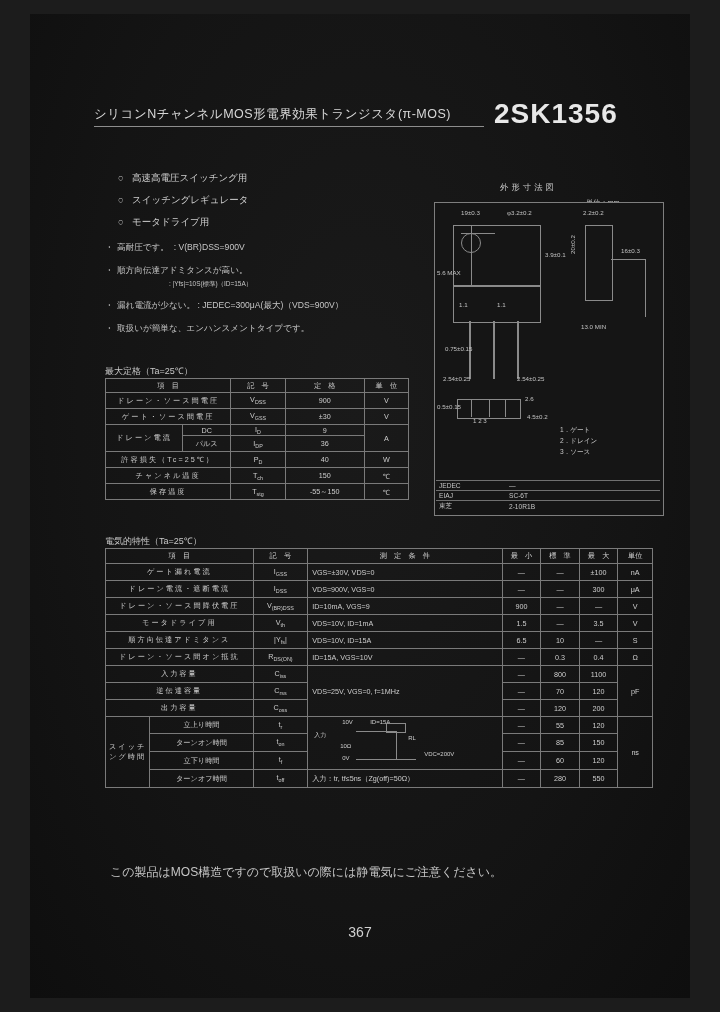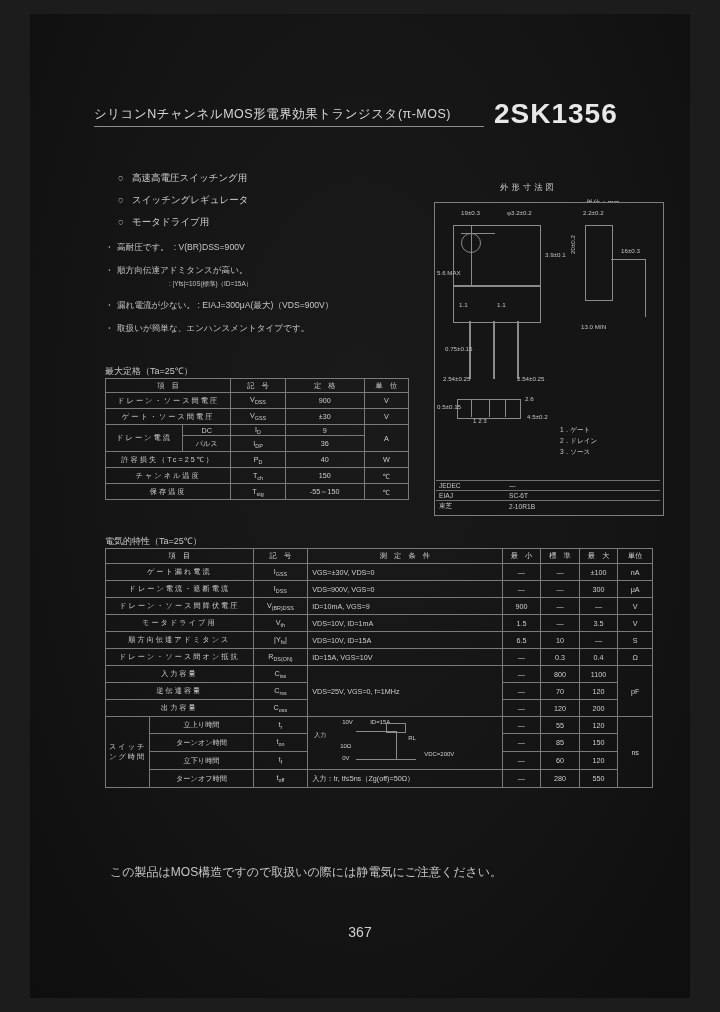--- a/index.html
+++ b/index.html
@@ -52,21 +52,21 @@
 
   <div class="feat">
     <div><span class="mk">○</span><span>高速高電圧スイッチング用</span></div>
     <div><span class="mk">○</span><span>スイッチングレギュレータ</span></div>
     <div><span class="mk">○</span><span>モータドライブ用</span></div>
   </div>
 
   <div class="specs">
     <div><span class="mk">・</span><span>高耐圧です。</span>&nbsp;&nbsp;<span>: V(BR)DSS=900V</span></div>
     <div><span class="mk">・</span><span>順方向伝達アドミタンスが高い。</span><span class="sub">: |Yfs|=10S(標準)（ID=15A）</span></div>
-    <div><span class="mk">・</span><span>漏れ電流が少ない。</span>&nbsp;<span>: EIAJ=300μA(最大)（VDS=900V）</span></div>
+    <div><span class="mk">・</span><span>漏れ電流が少ない。</span>&nbsp;<span>: JEDEC=300μA(最大)（VDS=900V）</span></div>
     <div><span class="mk">・</span><span>取扱いが簡単な、エンハンスメントタイプです。</span></div>
   </div>
 
   <div class="caption" style="left:75px;top:350px;">最大定格（Ta=25℃）</div>
   <table class="tbl" style="left:75px;top:364px;width:304px;">
     <tbody>
         <tr>
       <td style="width:120px;height:13px;" colspan="2">項　目</td>
       <td style="width:52px;">記　号</td>
       <td style="width:76px;">定　格</td>

